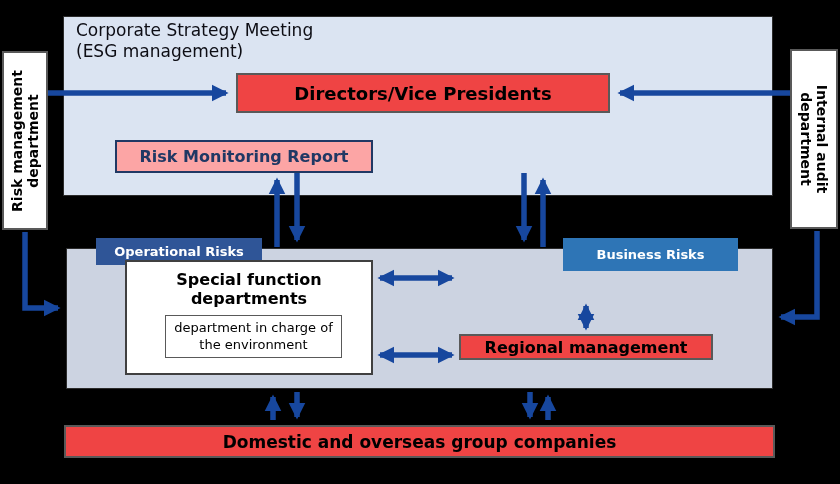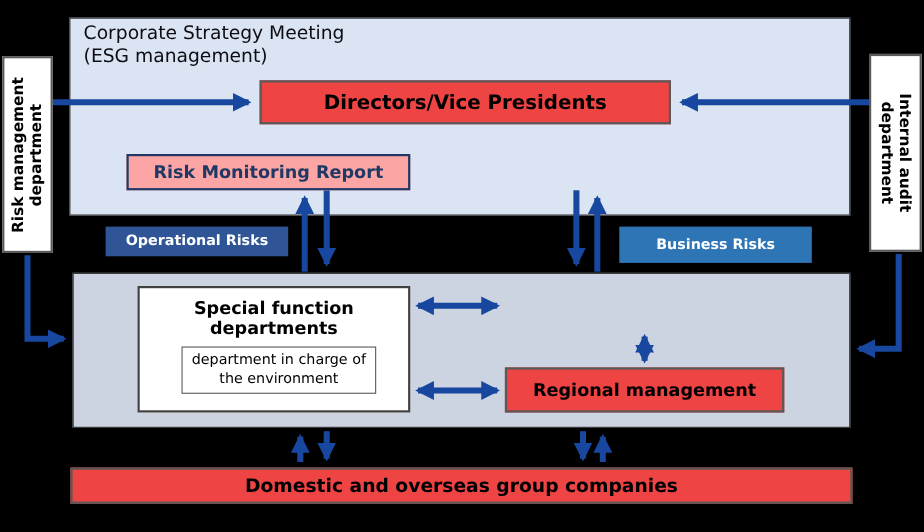--- a/index.html
+++ b/index.html
@@ -36,21 +36,21 @@
     font-size:18px; font-weight:bold; }
   .report{
     background:#fca5a5; border:2px solid var(--navy);
     display:flex; align-items:center; justify-content:center;
     font-size:16px; font-weight:bold;
   }
   .report-risk{ left:115px; top:140px; width:258px; height:33px; color:var(--navy); }
   .report-business{ left:451px; top:140px; width:262px; height:33px; color:var(--report-blue); }
   .badge{
     display:flex; align-items:center; justify-content:center;
-    color:#ffffff; font-size:13px; font-weight:bold;
+    color:#ffffff; font-size:13px; font-weight:bold;margin-top:32px;
   }
   .badge-operational{ left:96px; top:206px; width:166px; height:27px;
     background:var(--badge-operational-bg); }
   .badge-business{ left:563px; top:206px; width:175px; height:33px;
     background:var(--badge-business-bg); }
   .vbox{ background:#fff; border:2px solid var(--box-border); }
   .vbox-left{ left:2px; top:51px; width:46px; height:179px; }
   .vbox-right{ left:790px; top:49px; width:48px; height:180px; }
   .vlabel{
     position:absolute; left:50%; top:50%; width:172px;
@@ -65,21 +65,21 @@
     font-size:16px; font-weight:bold; color:#000; line-height:1.2;
   }
   .envbox{
     left:165px; top:315px; width:177px; height:43px;
     background:#fff; border:1.5px solid var(--box-border);
     display:flex; align-items:center; justify-content:center;
     text-align:center; font-size:13px; color:#000; line-height:1.25;
   }
   .bex{ left:459px; top:259px; width:254px; height:42px;
     font-size:16px; font-weight:bold; line-height:1.2; }
-  .regional{ left:459px; top:334px; width:254px; height:41px;
+  .regional{ left:459px; top:334px; width:254px; height:26px;
     font-size:16px; font-weight:bold; }
   .groupco{ left:64px; top:425px; width:711px; height:33px;
     font-size:17px; font-weight:bold; }
   svg.arrows{ position:absolute; left:0; top:0; pointer-events:none; }
   .ar{ stroke:var(--arrow); stroke-width:5.5; fill:none; }
 </style>
 </head>
 <body>
 
 <div class="canvas">

